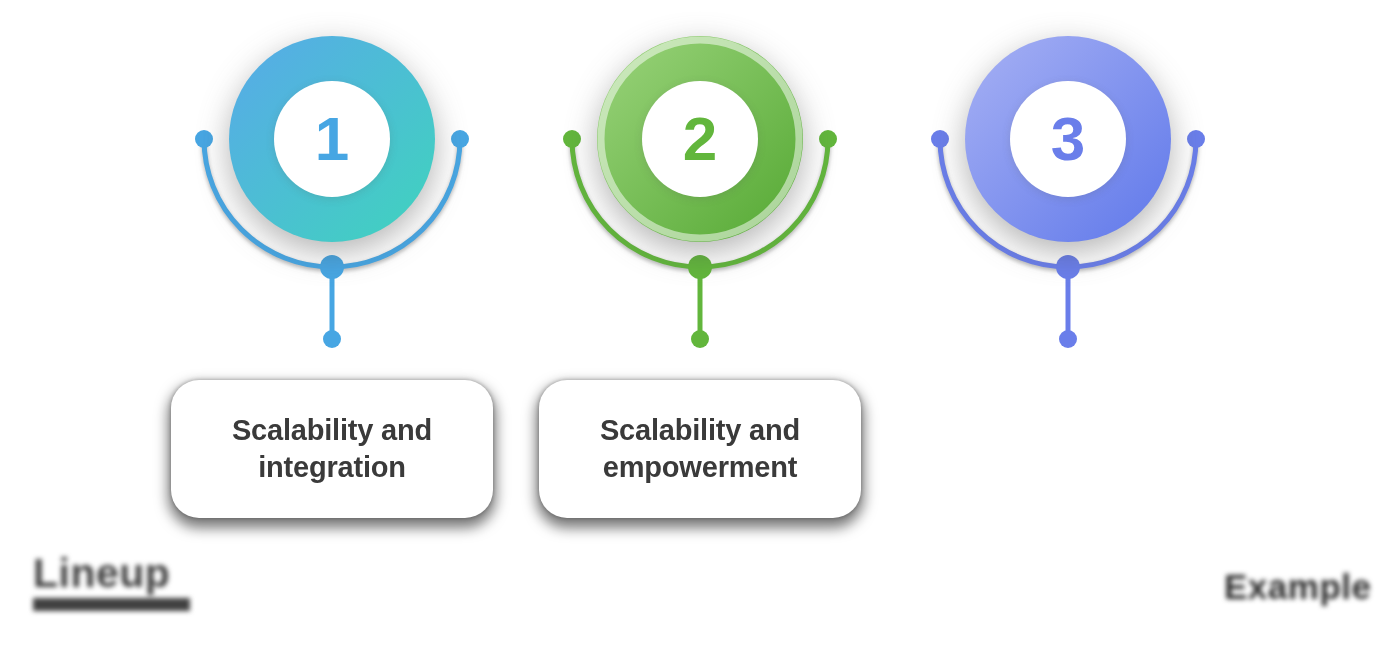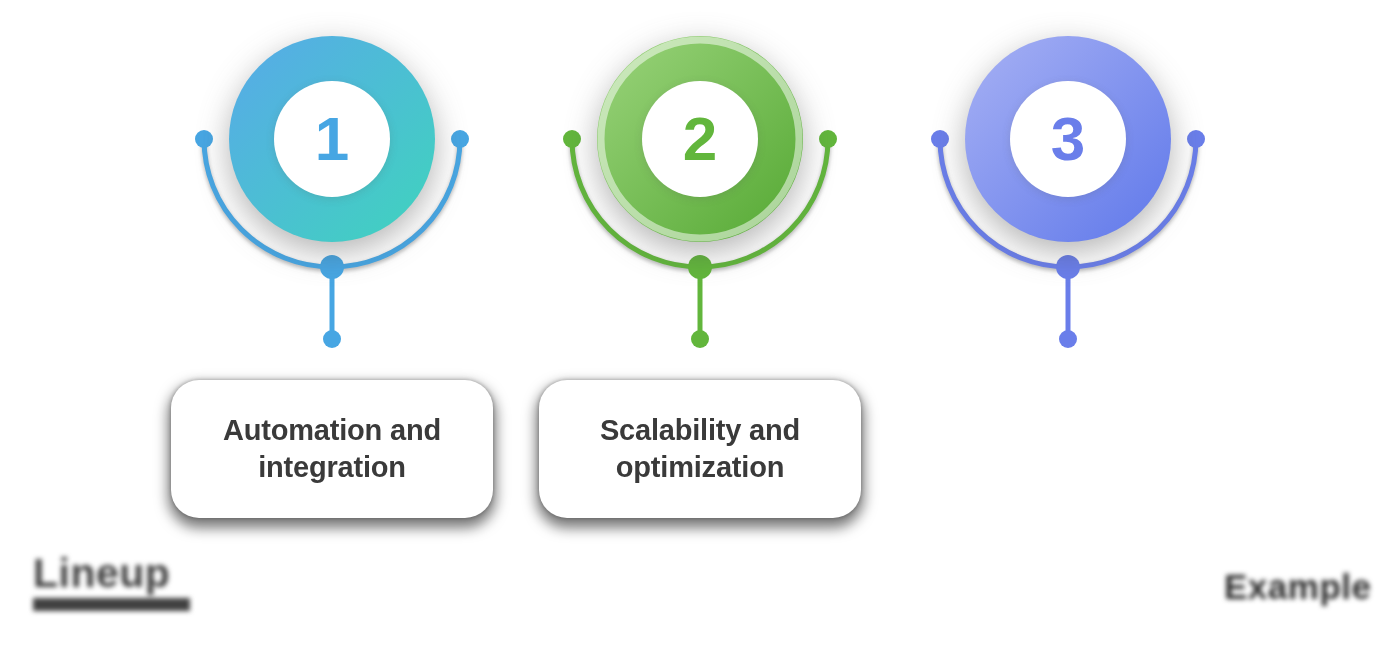--- a/index.html
+++ b/index.html
@@ -128,21 +128,21 @@
       <line x1="165" y1="267" x2="165" y2="339" stroke-width="5" stroke="#47a6e3"></line>
       <circle cx="165" cy="267" r="12" fill="#47a6e3"></circle>
       <circle cx="165" cy="339" r="9" fill="#47a6e3"></circle>
       <circle class="disk" cx="165" cy="139" r="103" fill="url(#grad0)"></circle>
       <circle cx="165" cy="139" r="99" fill="none" stroke-width="7" stroke="rgba(255,255,255,0)"></circle>
     </svg>
     <div class="inner-circle">
       <span class="step-number" style="color: rgb(71, 166, 227);">1</span>
     </div>
     <div class="card">
-      <span class="card-label" style="color: rgb(58, 58, 58);">Automation and integration</span>
+      <span class="card-label" style="color: rgb(58, 58, 58);">Scalability and integration</span>
     </div>
   </div>
 
   <div class="item i2">
     <svg class="connector-svg" width="330" height="360">
       <defs>
         <linearGradient id="grad1" x1="0" y1="0" x2="1" y2="1">
           <stop offset="0" stop-color="#9bd47c"></stop>
           <stop offset="1" stop-color="#54a832"></stop>
         </linearGradient>
@@ -153,21 +153,21 @@
       <line x1="165" y1="267" x2="165" y2="339" stroke-width="5" stroke="#62b63c"></line>
       <circle cx="165" cy="267" r="12" fill="#62b63c"></circle>
       <circle cx="165" cy="339" r="9" fill="#62b63c"></circle>
       <circle class="disk" cx="165" cy="139" r="103" fill="url(#grad1)"></circle>
       <circle cx="165" cy="139" r="99" fill="none" stroke-width="7" stroke="rgba(255,255,255,0.5)"></circle>
     </svg>
     <div class="inner-circle">
       <span class="step-number" style="color: rgb(98, 182, 60);">2</span>
     </div>
     <div class="card">
-      <span class="card-label" style="color: rgb(58, 58, 58);">Scalability and optimization</span>
+      <span class="card-label" style="color: rgb(58, 58, 58);">Scalability and empowerment</span>
     </div>
   </div>
 
   <div class="item i3">
     <svg class="connector-svg" width="330" height="360">
       <defs>
         <linearGradient id="grad2" x1="0" y1="0" x2="1" y2="1">
           <stop offset="0" stop-color="#a7b1f4"></stop>
           <stop offset="1" stop-color="#5f78ea"></stop>
         </linearGradient>

